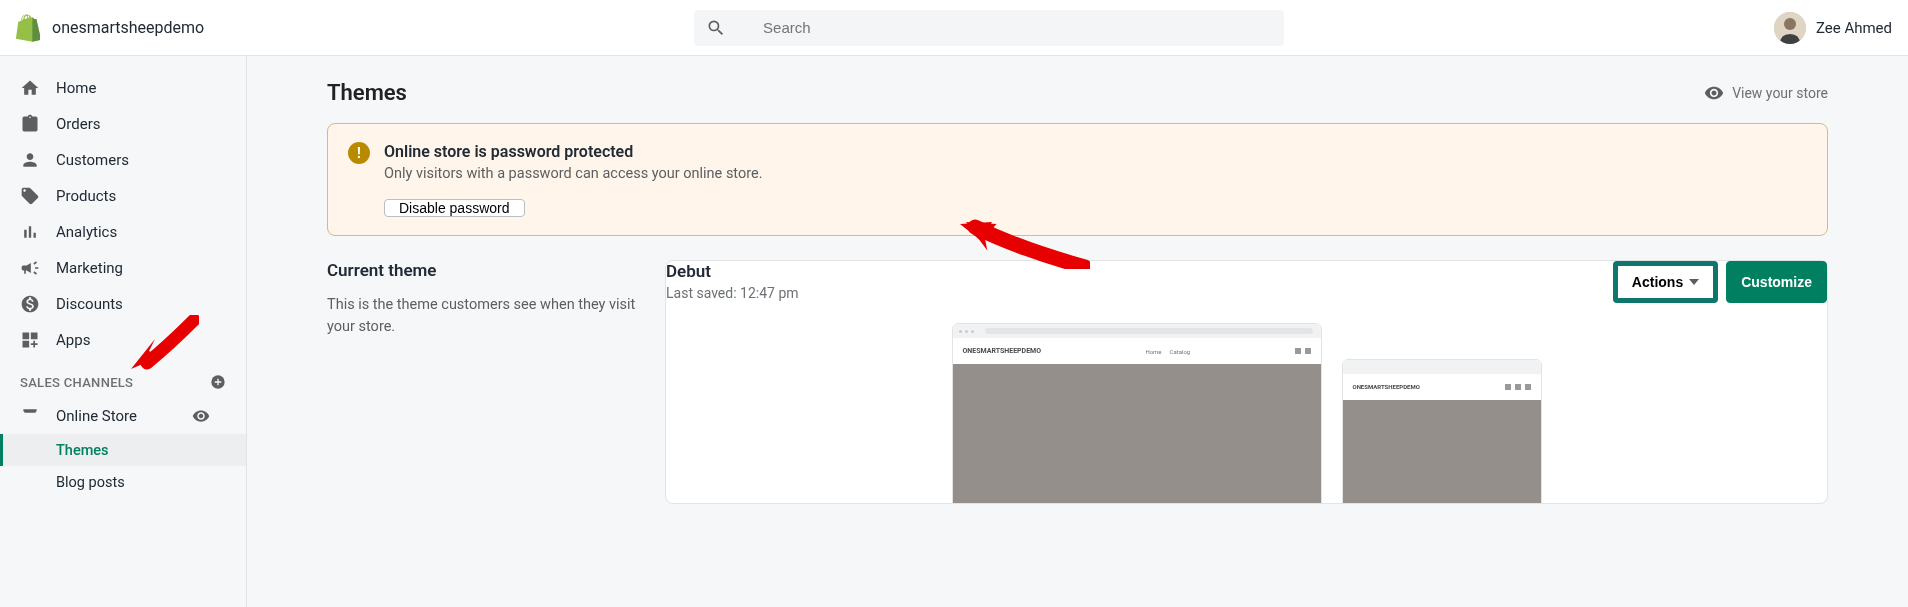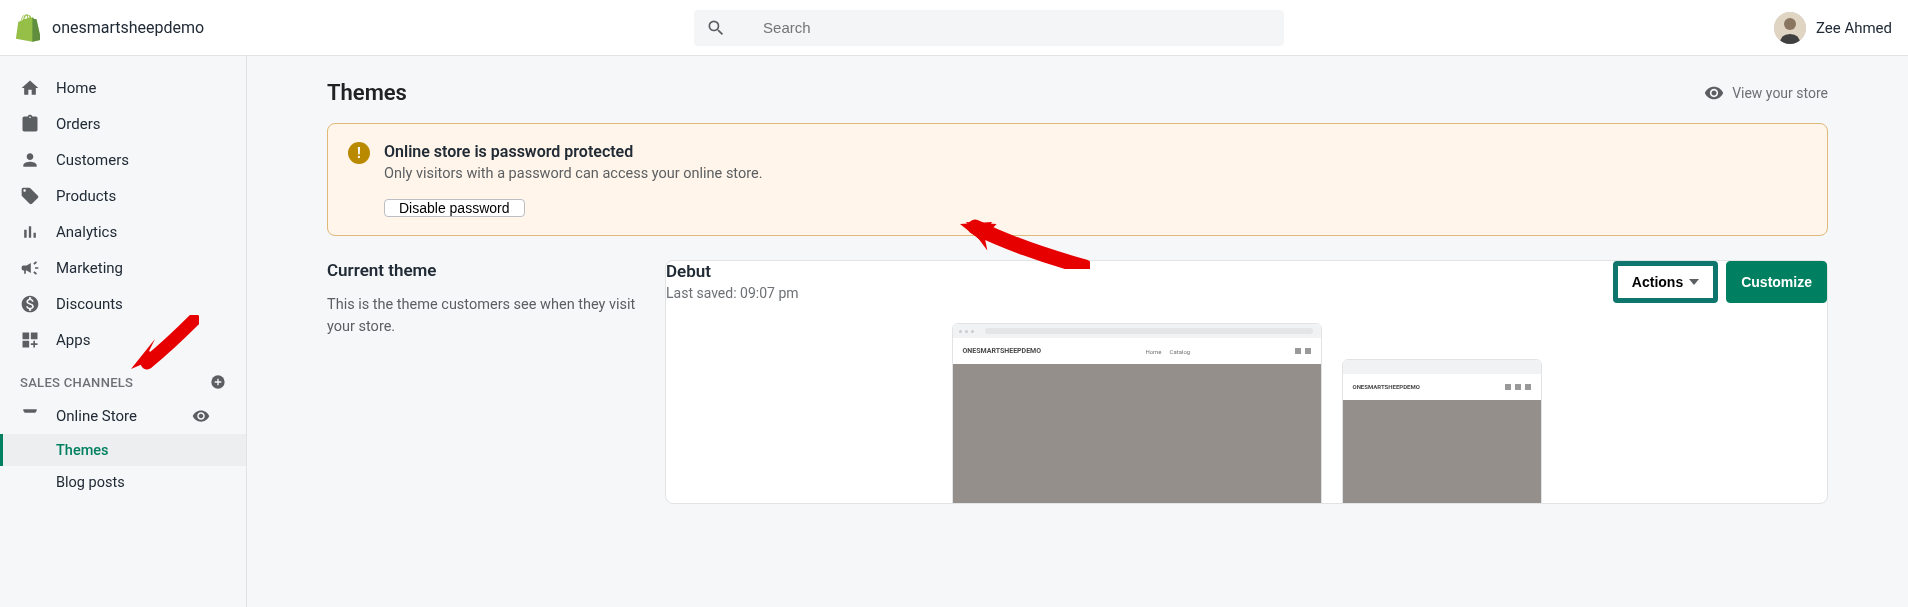--- a/index.html
+++ b/index.html
@@ -206,21 +206,21 @@
 
     <div class="content-row">
       <div class="content-left">
         <h2>Current theme</h2>
         <p>This is the theme customers see when they visit your store.</p>
       </div>
       <div class="card">
         <div class="card-header">
           <div>
             <div class="card-title">Debut</div>
-            <div class="card-sub">Last saved: 09:07 pm</div>
+            <div class="card-sub">Last saved: 12:47 pm</div>
           </div>
           <div class="card-actions">
             <button class="btn btn-default">
               <span>Actions</span>
               <svg viewBox="0 0 10 6" style="width:10px;height:6px;fill:#5c5f62">
                   <path d="M0 0l5 6 5-6z"></path>
                 </svg>
             </button>
             <button class="btn btn-primary">Customize</button>
           </div>

